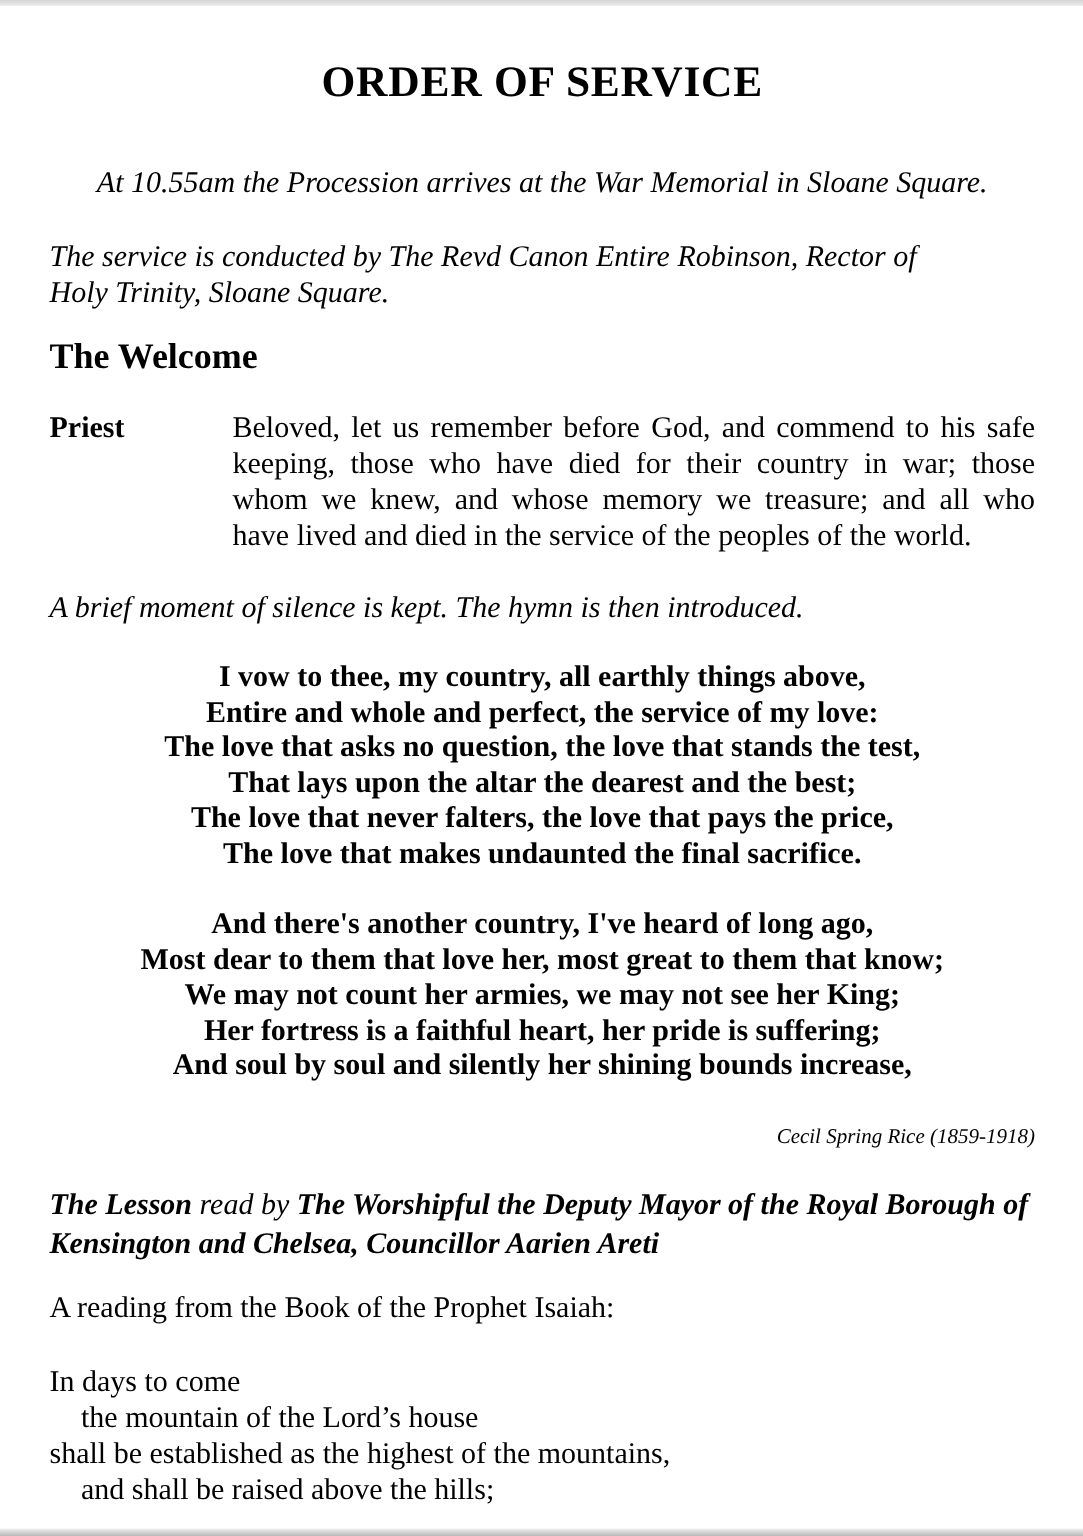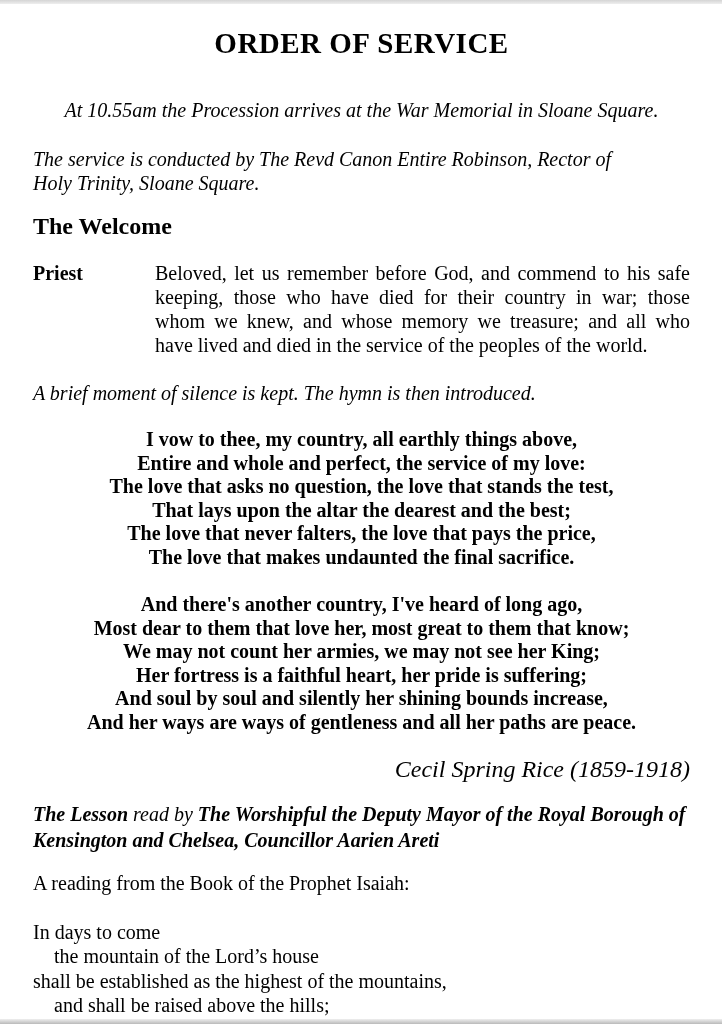--- a/index.html
+++ b/index.html
@@ -15,21 +15,21 @@
   }
   .scan-edge-top {
     position: absolute; top: 0; left: 0; width: 722px; height: 4px;
     background: linear-gradient(to bottom, #d4d4d4, #eeeeee);
   }
   .scan-edge-bottom {
     position: absolute; bottom: 0; left: 0; width: 722px; height: 5px;
     background: linear-gradient(to bottom, #efefef, #b9b9b9);
   }
   .page {
-    position: absolute; top: 0; left: 0;
+    position: absolute; top: 12px; left: 0;
     width: 722px; height: 724px;
     padding: 0 32px 15px 33px;
   }
   .doc-title {
     margin-top: 28px;
     font-size: 29px;
     line-height: 30px;
     font-weight: bold;
     text-align: center;
     letter-spacing: 0.5px;
@@ -79,21 +79,21 @@
   .hymn-verse {
     font-size: 20px;
     line-height: 23.5px;
     font-weight: bold;
     text-align: center;
   }
   .hymn-verse-1 { margin-top: 23px; }
   .hymn-verse-2 { margin-top: 24px; }
   .hymn-attribution {
     margin-top: 24px;
-    font-size: 24px;
+    font-size: 14px;
     line-height: 23px;
     font-style: italic;
     text-align: right;
   }
   .lesson-heading {
     margin-top: 20px;
     font-size: 20px;
     line-height: 26px;
     font-style: italic;
     font-weight: bold;
@@ -144,21 +144,20 @@
     <div class="hymn-line">The love that never falters, the love that pays the price,</div>
     <div class="hymn-line">The love that makes undaunted the final sacrifice.</div>
   </div>
 
   <div class="hymn-verse hymn-verse-2">
     <div class="hymn-line">And there's another country, I've heard of long ago,</div>
     <div class="hymn-line">Most dear to them that love her, most great to them that know;</div>
     <div class="hymn-line">We may not count her armies, we may not see her King;</div>
     <div class="hymn-line">Her fortress is a faithful heart, her pride is suffering;</div>
     <div class="hymn-line">And soul by soul and silently her shining bounds increase,</div>
-    <div class="hymn-line">And her ways are ways of gentleness and all her paths are peace.</div>
   </div>
 
   <div class="hymn-attribution">Cecil Spring Rice (1859-1918)</div>
 
   <div class="lesson-heading">
     <span>The Lesson</span><span class="plain-weight"> read by </span><span>The Worshipful the Deputy Mayor of the Royal Borough of Kensington and Chelsea, Councillor Aarien Areti</span>
   </div>
 
   <div class="reading-intro">A reading from the Book of the Prophet Isaiah:</div>
 

